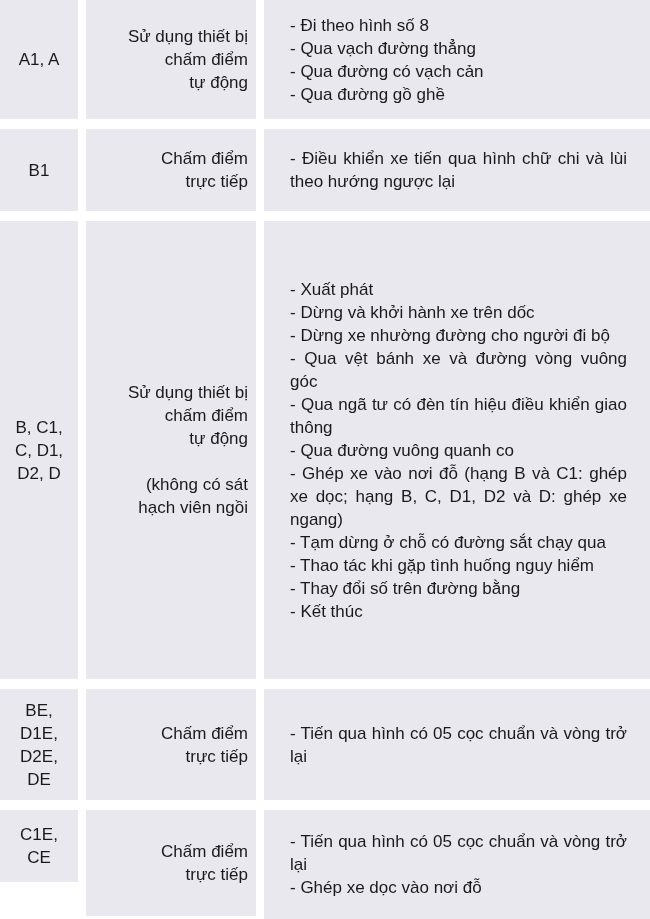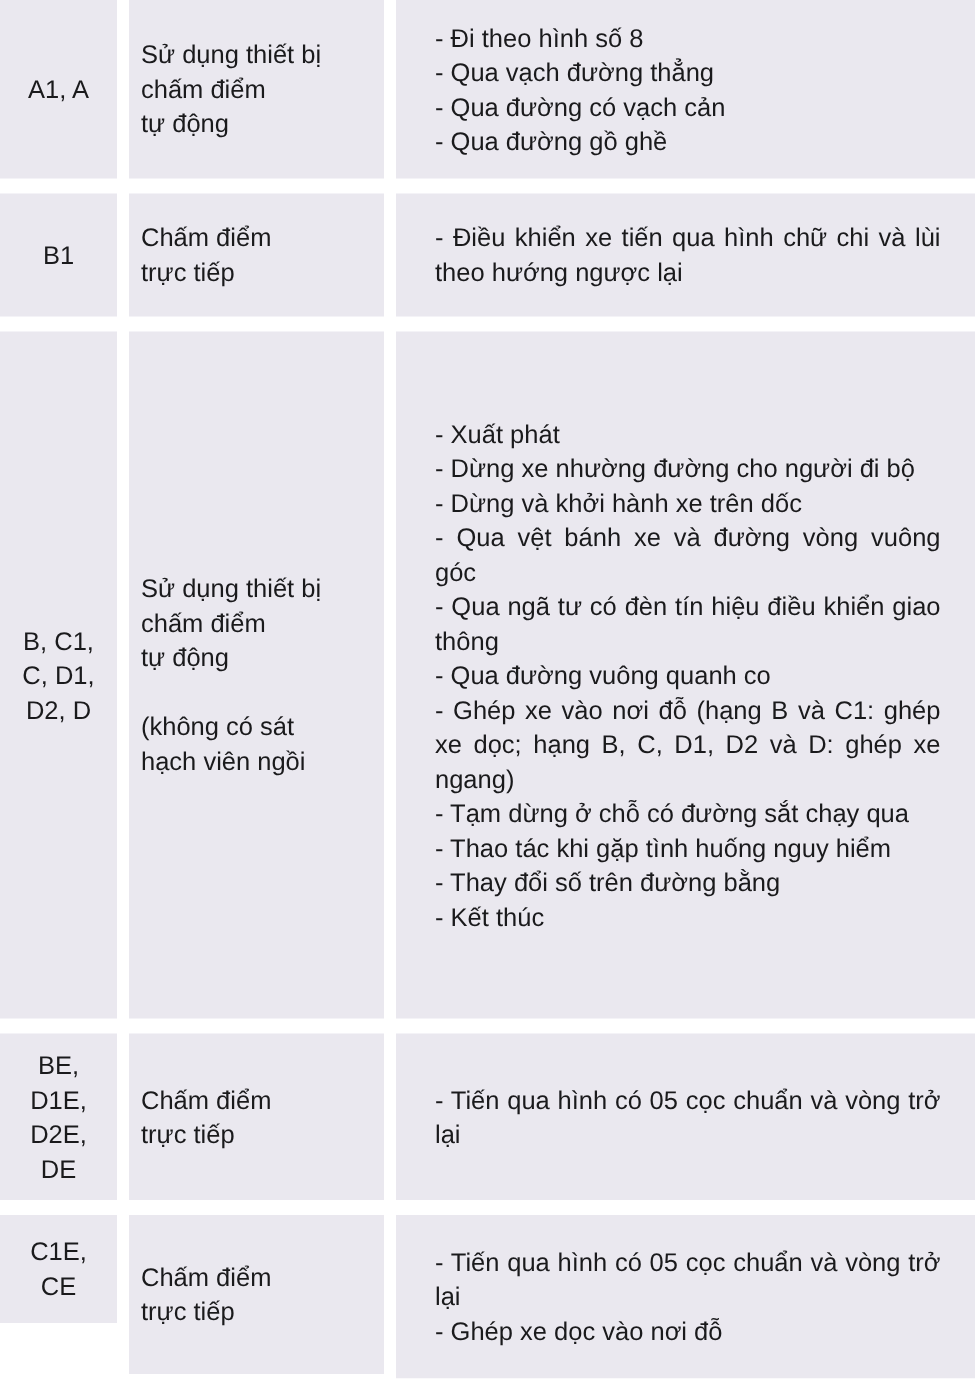--- a/index.html
+++ b/index.html
@@ -31,21 +31,21 @@
     font-size:17px;
     line-height:23px;
     overflow:hidden;
   }
   .cat{
     align-items:center;
     text-align:center;
     padding:0 4px;
   }
   .method{
-    text-align:left;
+    text-align:right;
     padding:0 8px;
   }
   .tasks{
     text-align:justify;
     padding:0 23px 0 26px;
   }
   
   .r4.cat{height:72px;align-self:start;}
   .r4.method{height:106px;align-self:start;}
   .r4.tasks{height:109px;align-self:start;}
@@ -86,22 +86,22 @@
     <div class="cell method r2">
       <div>Sử dụng thiết bị</div>
       <div>chấm điểm</div>
       <div>tự động</div>
       <div>&nbsp;</div>
       <div>(không có sát</div>
       <div>hạch viên ngồi</div>
     </div>
     <div class="cell tasks r2">
       <div>- Xuất phát</div>
+      <div>- Dừng và khởi hành xe trên dốc</div>
       <div>- Dừng xe nhường đường cho người đi bộ</div>
-      <div>- Dừng và khởi hành xe trên dốc</div>
       <div>- Qua vệt bánh xe và đường vòng vuông góc</div>
       <div>- Qua ngã tư có đèn tín hiệu điều khiển giao thông</div>
       <div>- Qua đường vuông quanh co</div>
       <div>- Ghép xe vào nơi đỗ (hạng B và C1: ghép xe dọc; hạng B, C, D1, D2 và D: ghép xe ngang)</div>
       <div>- Tạm dừng ở chỗ có đường sắt chạy qua</div>
       <div>- Thao tác khi gặp tình huống nguy hiểm</div>
       <div>- Thay đổi số trên đường bằng</div>
       <div>- Kết thúc</div>
     </div>
     <div class="cell cat r3">

